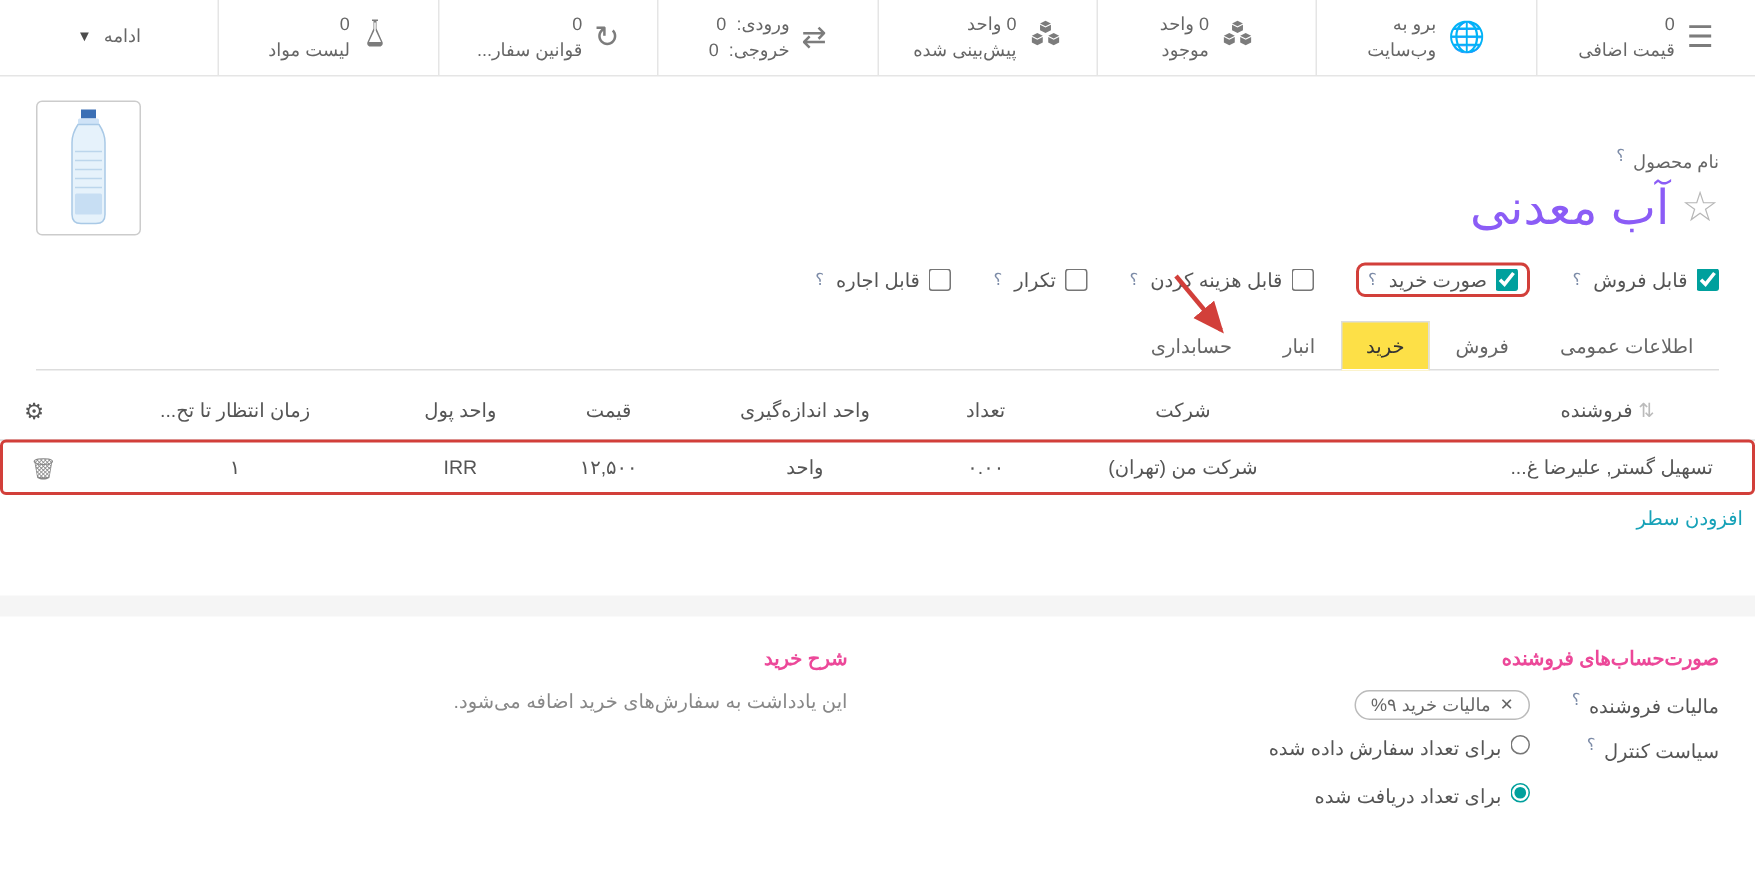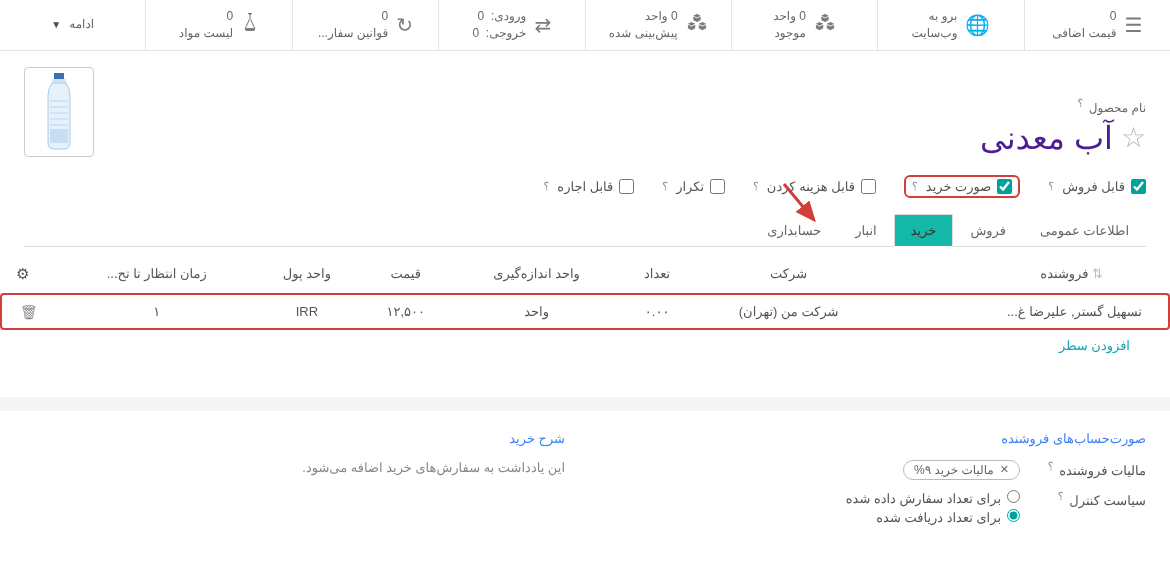--- a/index.html
+++ b/index.html
@@ -10,46 +10,46 @@
 .stat-icon { font-size: 20px; color: #7c7c7c; }
 .stat-txt { text-align: right; line-height: 1.4; font-size: 12px; color: #666; }
 .stat-txt .v { display: block; }
 .content { padding: 16px 24px 8px 24px; }
 .head-row { display: flex; align-items: flex-end; justify-content: space-between; }
 .head-right { flex: 1; }
 .pname-lbl { font-size: 12px; color: #666; }
 .help { color: #7c8ba7; font-size: 11px; margin-right: 2px; }
 .title-row { display: flex; align-items: center; gap: 8px; margin-top: 4px; }
 .star-icon { font-size: 28px; color: #b7b7b7; }
-.ptitle { font-size: 32px; color: #4c1d95; font-weight: 400; }
+.ptitle { font-size: 32px; color: #8b5cf6; font-weight: 400; }
 .img-box { width: 70px; height: 90px; border: 1px solid #ccc; border-radius: 4px; display: flex; align-items: center; justify-content: center; background: #fff; overflow: hidden; }
 .checks { display: flex; gap: 28px; margin-top: 18px; align-items: center; }
 .chk { display: flex; align-items: center; gap: 6px; font-size: 13px; color: #555; }
 .chk input { width: 15px; height: 15px; accent-color: #00a09d; }
 .chk.hl { border: 2px solid #d23f3a; border-radius: 6px; padding: 2px 6px; }
 .tabs { display: flex; border-bottom: 1px solid #ddd; margin-top: 16px; }
 .tab { padding: 8px 16px; color: #666; cursor: pointer; border: 1px solid transparent; border-bottom: none; margin-bottom: -1px; }
-.tab.active { border-color: #ddd; background: #14b8a6; border-bottom: 1px solid #fff; color: #333; }
+.tab.active { border-color: #ddd; background: #fde047; border-bottom: 1px solid #fff; color: #333; }
 .arrow-svg { position: absolute; pointer-events: none; }
 .tbl-wrap { position: relative; }
 .tbl { width: 100%; border-collapse: collapse; margin-top: 0; }
 .tbl th { text-align: center; padding: 10px 8px; font-weight: 400; color: #555; border-bottom: 1px solid #ddd; font-size: 13px; }
 .tbl th:first-child { text-align: right; padding-right: 51px; }
 .tbl td { text-align: center; padding: 10px 8px; color: #555; font-size: 13px; }
 .tbl td:first-child { text-align: right; padding-right: 28px; }
 .row-hl { outline: 2px solid #d23f3a; outline-offset: -2px; border-radius: 4px; }
 .row-actions { display: flex; gap: 10px; justify-content: flex-end; padding-left: 12px; }
 .adj-icon { color: #555; font-size: 15px; }
 .sort-ic { color: #bbb; font-size: 13px; padding-right: 16px; }
 .trash-ic { color: #888; font-size: 14px; }
-.add-line { color: #17a2b8; padding: 8px 40px; cursor: pointer; font-size: 13px; }
+.add-line { color: #17a2b8; padding: 8px 8px; cursor: pointer; font-size: 13px; }
 .sep { height: 14px; background: #f5f5f5; margin-top: 36px; }
 .bottom { display: flex; padding: 20px 24px; gap: 40px; }
 .col { flex: 1; }
-.sec-title { font-weight: normal; color: #3b82f6; margin-bottom: 14px; font-size: 13px; }
+.sec-title { font-weight: bold; color: #ec4899; margin-bottom: 14px; font-size: 13px; }
 .frow { display: flex; align-items: center; gap: 16px; margin-bottom: 10px; font-size: 13px; color: #555; }
 .frow .lbl { width: 110px; }
 .tag { display: inline-flex; align-items: center; gap: 6px; border: 1px solid #bbb; border-radius: 12px; padding: 2px 10px; color: #666; font-size: 12px; }
 .radio { accent-color: #00a09d; margin-left: 6px; }
 .desc { color: #888; font-size: 13px; margin-top: 6px; }
 .inchk { accent-color: #00a09d; }
 </style>
 </head>
 <body>
 
@@ -218,21 +218,21 @@
     <div class="frow">
       <span class="lbl"><span>مالیات فروشنده</span> <sup class="help">؟</sup></span>
       <span class="tag">
           <span style="font-size:11px;">✕</span>
           <span>مالیات خرید ۹%</span>
         </span>
     </div>
     <div class="frow" style="align-items:flex-start;">
       <span class="lbl"><span>سیاست کنترل</span> <sup class="help">؟</sup></span>
       <div>
-        <label style="display:block;margin-bottom:3px;"><input type="radio" name="pol" class="radio" style=""><span>برای تعداد سفارش داده شده</span></label>
+        <label style="display:block;margin-bottom:16px;"><input type="radio" name="pol" class="radio" style=""><span>برای تعداد سفارش داده شده</span></label>
         <label style="display:block;"><input type="radio" name="pol" class="radio" checked="" style=""><span>برای تعداد دریافت شده</span></label>
       </div>
     </div>
   </div>
   <div class="col">
     <div class="sec-title">شرح خرید</div>
     <div class="desc">این یادداشت به سفارش‌های خرید اضافه می‌شود.</div>
   </div>
 </div>
 

